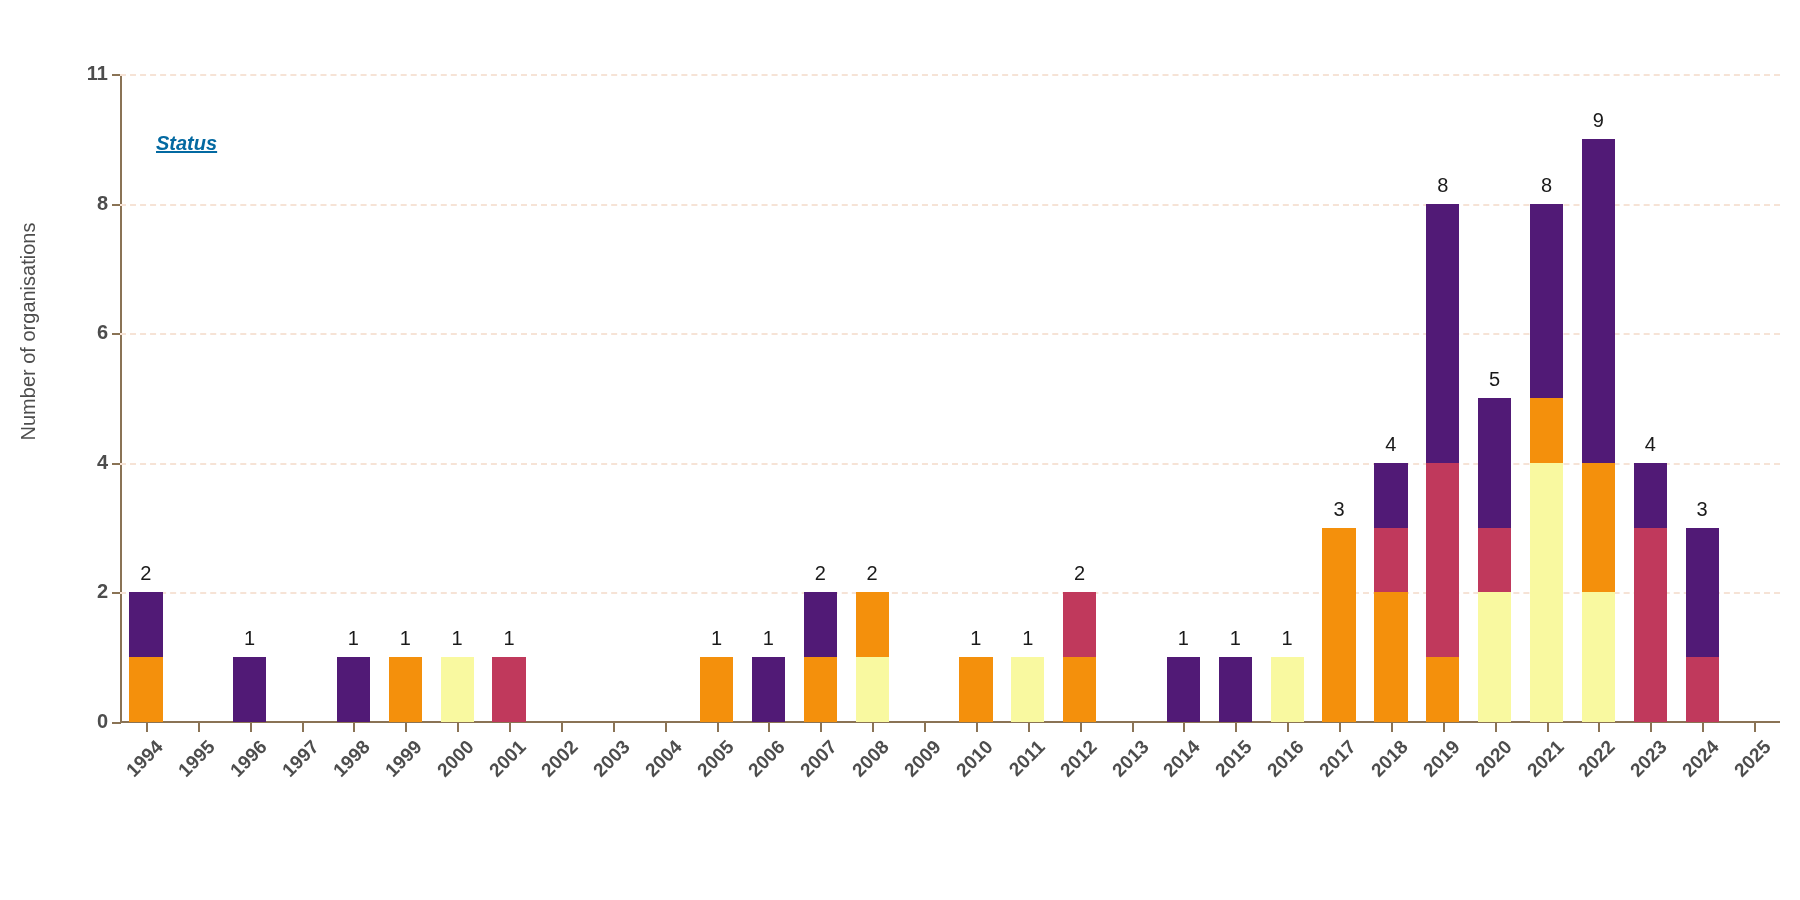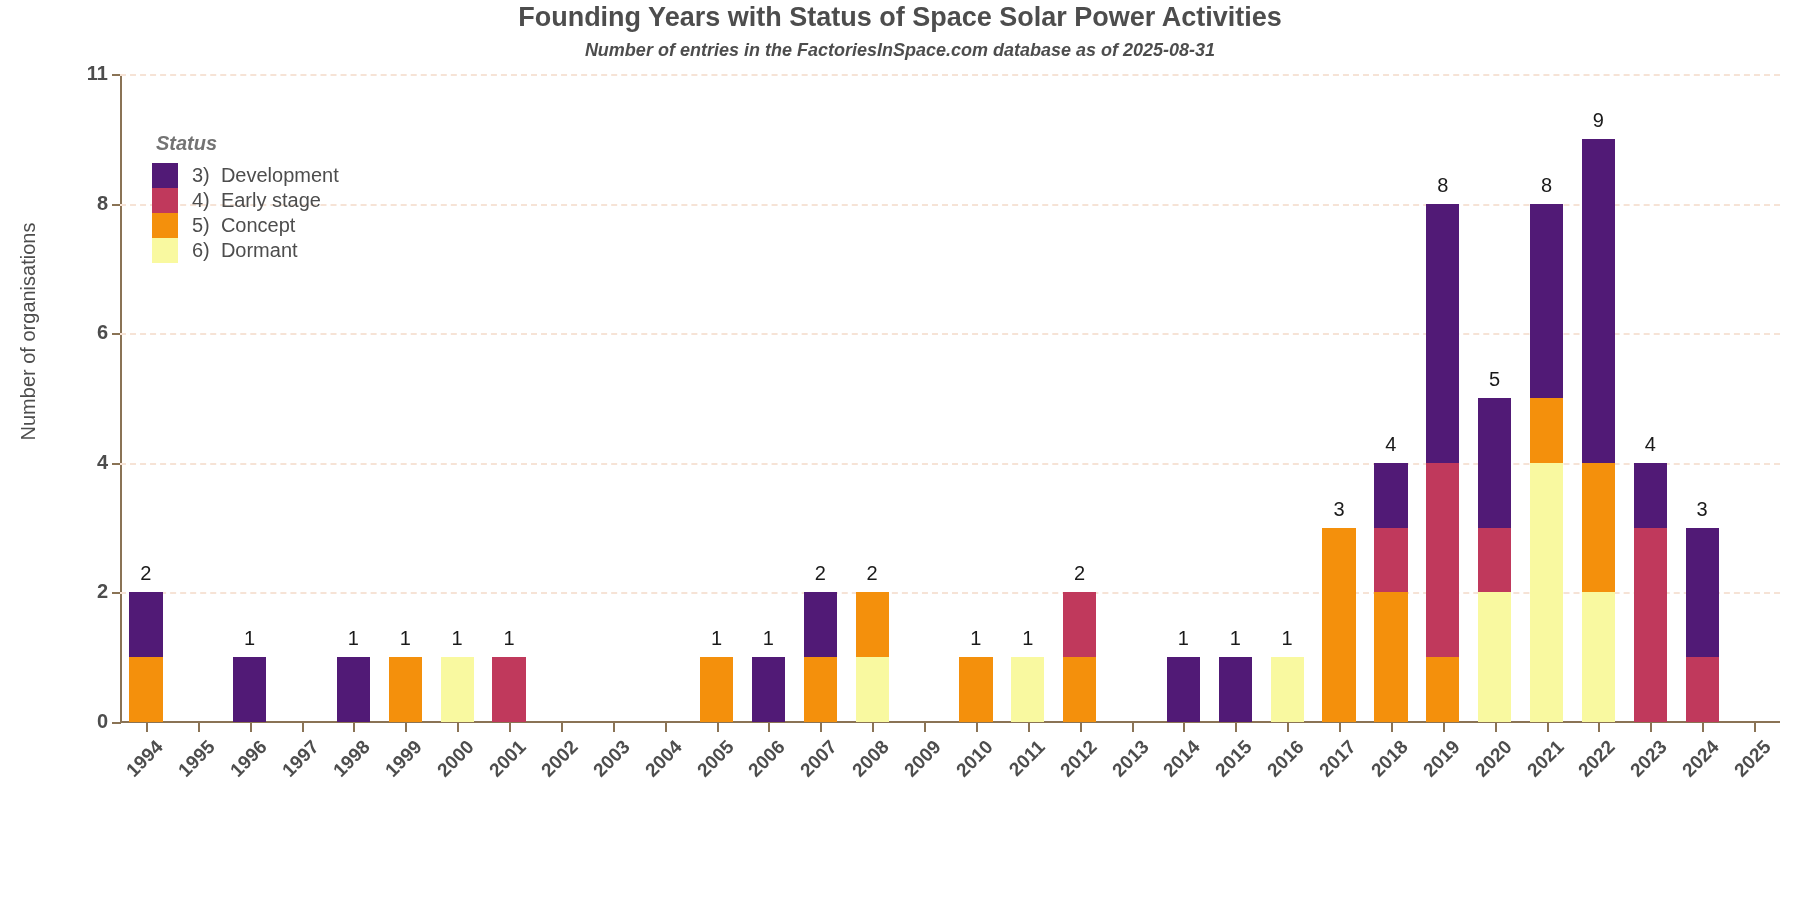--- a/index.html
+++ b/index.html
@@ -65,40 +65,39 @@
   .bar-total{
     position:absolute;width:100px;left:50%;margin-left:-50px;
     text-align:center;font-size:20px;color:#1a1a1a;
   }
 
   
   .legend{
     position:absolute;left:152px;top:132px;
   }
   .legend-title{
-    font-size:20px;font-weight:bold;font-style:italic;color:#737373;
+    font-size:20px;font-weight:bold;font-style:italic;color:#0369a1;
     margin:0 0 8px 4px;
+    text-decoration:underline;
   }
   .legend-row{
     display:flex;align-items:center;height:25px;
   }
   .legend-swatch{
     width:26px;height:25px;flex:0 0 26px;
   }
   .legend-text{
     margin-left:14px;font-size:20px;color:#4d4d4d;white-space:pre;
   }
 </style>
 </head>
 <body>
 
 <div id="root">
 
-  <div class="title">Founding Years with Status of Space Solar Power Activities</div>
-  <div class="subtitle">Number of entries in the FactoriesInSpace.com database as of 2025-08-31</div>
 
   <div class="yaxis-line"></div>
   <div class="xaxis-line"></div>
 
   <div class="ylabel">Number of organisations</div>
 
   <div id="y-ticks">
       <div class="ytick-label" style="top: 722px; right: 1692px;">0</div>
       <div class="ytick-mark" style="top: 722px;"></div>
       <div class="ytick-label" style="top: 592.4px; right: 1692px;">2</div>
@@ -301,33 +300,15 @@
       <div class="xtick-mark" style="left: 1650.31px;"></div>
       <div class="xtick-label" style="left: 1556.31px; width: 100px;">2023</div>
       <div class="xtick-mark" style="left: 1702.19px;"></div>
       <div class="xtick-label" style="left: 1608.19px; width: 100px;">2024</div>
       <div class="xtick-mark" style="left: 1754.06px;"></div>
       <div class="xtick-label" style="left: 1660.06px; width: 100px;">2025</div>
     </div>
 
   <div class="legend">
     <div class="legend-title">Status</div>
-    <div id="legend-items">
-        <div class="legend-row">
-          <span class="legend-swatch" style="background: rgb(81, 26, 118);"></span>
-          <span class="legend-text">3)  Development</span>
-        </div>
-        <div class="legend-row">
-          <span class="legend-swatch" style="background: rgb(192, 57, 92);"></span>
-          <span class="legend-text">4)  Early stage</span>
-        </div>
-        <div class="legend-row">
-          <span class="legend-swatch" style="background: rgb(244, 144, 12);"></span>
-          <span class="legend-text">5)  Concept</span>
-        </div>
-        <div class="legend-row">
-          <span class="legend-swatch" style="background: rgb(249, 249, 160);"></span>
-          <span class="legend-text">6)  Dormant</span>
-        </div>
-      </div>
   </div>
 
 </div>
 
 </body></html>

